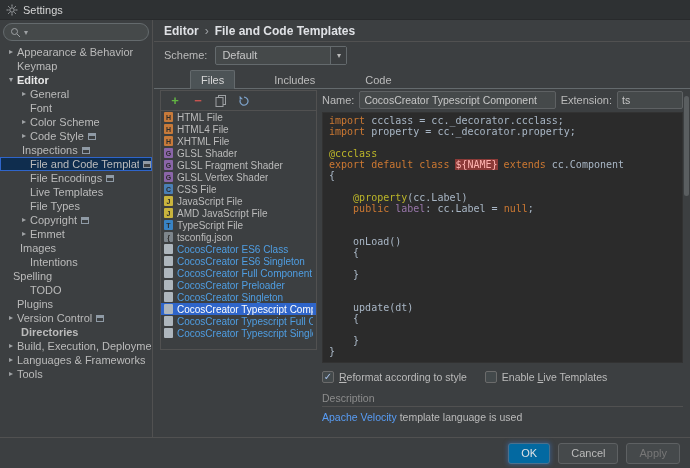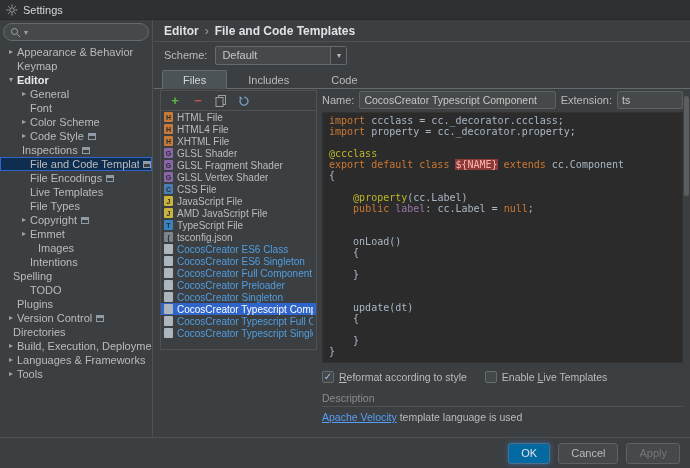--- a/index.html
+++ b/index.html
@@ -24,21 +24,21 @@
 
   .main{position:absolute;top:20px;left:154px;right:0;bottom:31px;}
   .breadcrumb{height:21px;display:flex;align-items:center;padding:0 10px;gap:6px;font-size:12px;font-weight:bold;color:#dfe1e5;}
   .breadcrumb .sep{color:#9da0a3;font-weight:normal;}
   .hsep{height:1px;background:#515151;}
   .scheme-row{height:26px;display:flex;align-items:center;padding:0 10px;gap:8px;}
   .combo{width:132px;height:19px;background:#45494a;border:1px solid #646a6d;border-radius:2px;display:flex;align-items:center;cursor:default;}
   .combo-val{flex:1;padding:0 6px;color:#c7c7c7;}
   .combo-arrow{width:16px;height:100%;background:#3b3e40;border-left:1px solid #646a6d;display:flex;align-items:center;justify-content:center;font-size:8px;color:#bbb;font-family:"DejaVu Sans",sans-serif;}
   .tabs{display:flex;padding:2px 0 0 8px;border-bottom:1px solid #646a6d;height:21px;}
-  .tab{padding:0 20px;height:19px;line-height:18px;color:#bbb;border:1px solid transparent;border-bottom:none;cursor:default;}
+  .tab{padding:0 10px;height:19px;line-height:18px;color:#bbb;border:1px solid transparent;border-bottom:none;cursor:default;margin-left:28px;}
   .tab.active{background:#4c5356;border-color:#646a6d;color:#d6d6d6;border-radius:2px 2px 0 0;}
 
   .content{position:absolute;top:70px;left:6px;right:7px;bottom:4px;display:flex;gap:5px;}
   .left-panel{width:157px;flex:none;height:260px;display:flex;flex-direction:column;}
   .list-toolbar{height:20px;border:1px solid #515151;border-bottom:none;display:flex;align-items:center;gap:9px;padding:0 7px;background:#3c3f41;}
   .tbi{display:inline-flex;align-items:center;justify-content:center;width:14px;height:14px;font-size:13px;line-height:13px;cursor:default;}
   .tbi.add{color:#62b543;font-weight:bold;}
   .tbi.rem{color:#c75450;font-weight:bold;}
   .file-list{flex:1;border:1px solid #515151;overflow:hidden;background:#3c3f41;}
   .file-row{height:12px;display:flex;align-items:center;gap:4px;padding:0 3px;white-space:nowrap;font-size:10px;cursor:default;}
@@ -64,21 +64,21 @@
 
   .options-row{height:25px;display:flex;align-items:center;gap:18px;padding-top:3px;}
   .cb{display:inline-flex;align-items:center;gap:5px;cursor:default;}
   .box{width:12px;height:12px;background:#43494b;border:1px solid #6b6b6b;border-radius:2px;font-size:10px;line-height:10px;color:#a7c1e8;display:inline-flex;align-items:center;justify-content:center;font-family:"DejaVu Sans",sans-serif;}
   .cb-label{font-size:10.5px;}
 
   .description{margin-top:4px;}
   .desc-title{color:#8c8c8c;font-size:10.5px;height:13px;}
   .desc-sep{height:1px;background:#515151;margin:1px 0 4px;}
   .desc-body{font-size:10.5px;height:22px;}
-  .link{color:var(--link,#589df6);text-decoration:underline;cursor:pointer;}
+  .link{color:var(--link,#589df6);cursor:pointer;}
 
   .vscroll{position:absolute;top:50px;right:0;width:7px;bottom:0;}
   .thumb{position:absolute;top:26px;right:1px;width:5px;height:100px;background:#5a5e60;border-radius:3px;}
 
   .footer{position:absolute;left:0;right:0;bottom:0;height:31px;border-top:1px solid #515151;display:flex;align-items:center;justify-content:flex-end;gap:8px;padding:0 10px;background:#3c3f41;}
   .btn{height:21px;min-width:40px;padding:0 12px;background:#45494b;border:1px solid #5e6163;border-radius:3px;color:#bbb;font-family:inherit;font-size:11px;cursor:default;}
   .btn.primary{background:#0369a1;border-color:#4c708c;box-shadow:0 0 4px 1px rgba(59,110,174,0.55);color:#dfe1e5;}
   .btn.disabled{color:#777;}
 </style>
 </head>
@@ -161,21 +161,21 @@
         </div>
         <div class="tree-row" style="padding-left: 17px;">
           <span class="tw">▸</span>
           <span class="tl">Copyright</span>
           <span class="badge"></span>
         </div>
         <div class="tree-row" style="padding-left: 17px;">
           <span class="tw">▸</span>
           <span class="tl">Emmet</span>
         </div>
-        <div class="tree-row" style="padding-left: 25px;">
+        <div class="tree-row" style="padding-left: 7px;">
           <span class="tw"></span>
           <span class="tl">Images</span>
         </div>
         <div class="tree-row" style="padding-left: 17px;">
           <span class="tw"></span>
           <span class="tl">Intentions</span>
         </div>
         <div class="tree-row" style="">
           <span class="tw"></span>
           <span class="tl">Spelling</span>
@@ -186,21 +186,21 @@
         </div>
         <div class="tree-row" style="padding-left: 4px;">
           <span class="tw"></span>
           <span class="tl">Plugins</span>
         </div>
         <div class="tree-row" style="padding-left: 4px;">
           <span class="tw">▸</span>
           <span class="tl">Version Control</span>
           <span class="badge"></span>
         </div>
-        <div class="tree-row" style="padding-left: 0;">
+        <div class="tree-row" style="padding-left: 8px; font-weight: bold;">
           <span class="tw"></span>
           <span class="tl">Directories</span>
         </div>
         <div class="tree-row" style="padding-left: 4px;">
           <span class="tw">▸</span>
           <span class="tl">Build, Execution, Deployment</span>
         </div>
         <div class="tree-row" style="padding-left: 4px;">
           <span class="tw">▸</span>
           <span class="tl">Languages &amp; Frameworks</span>

